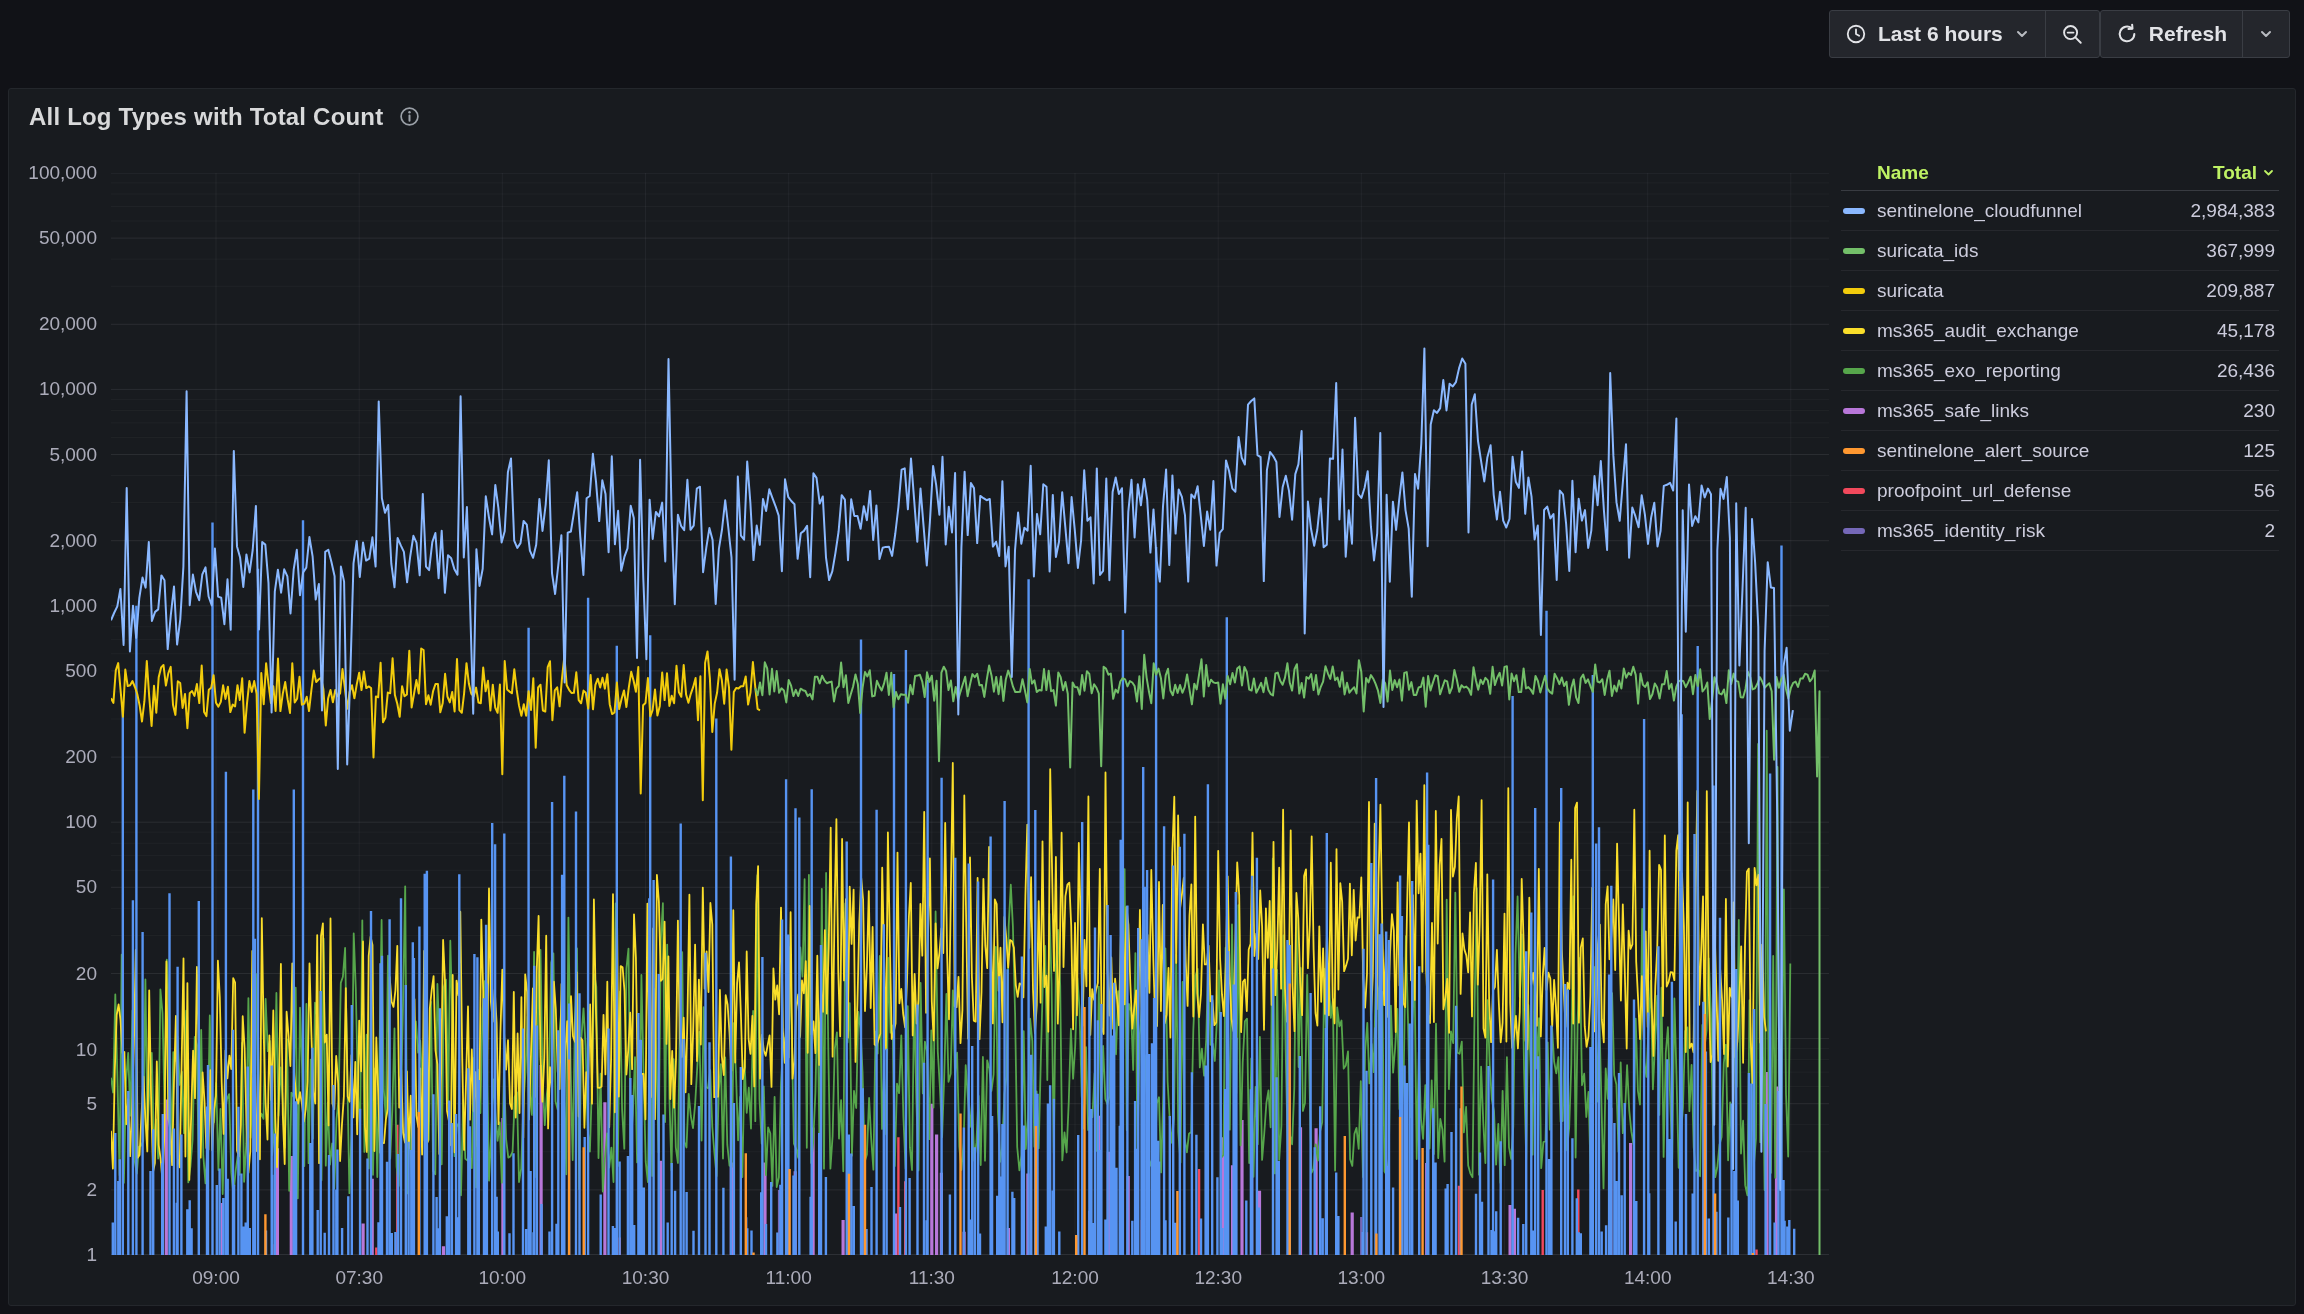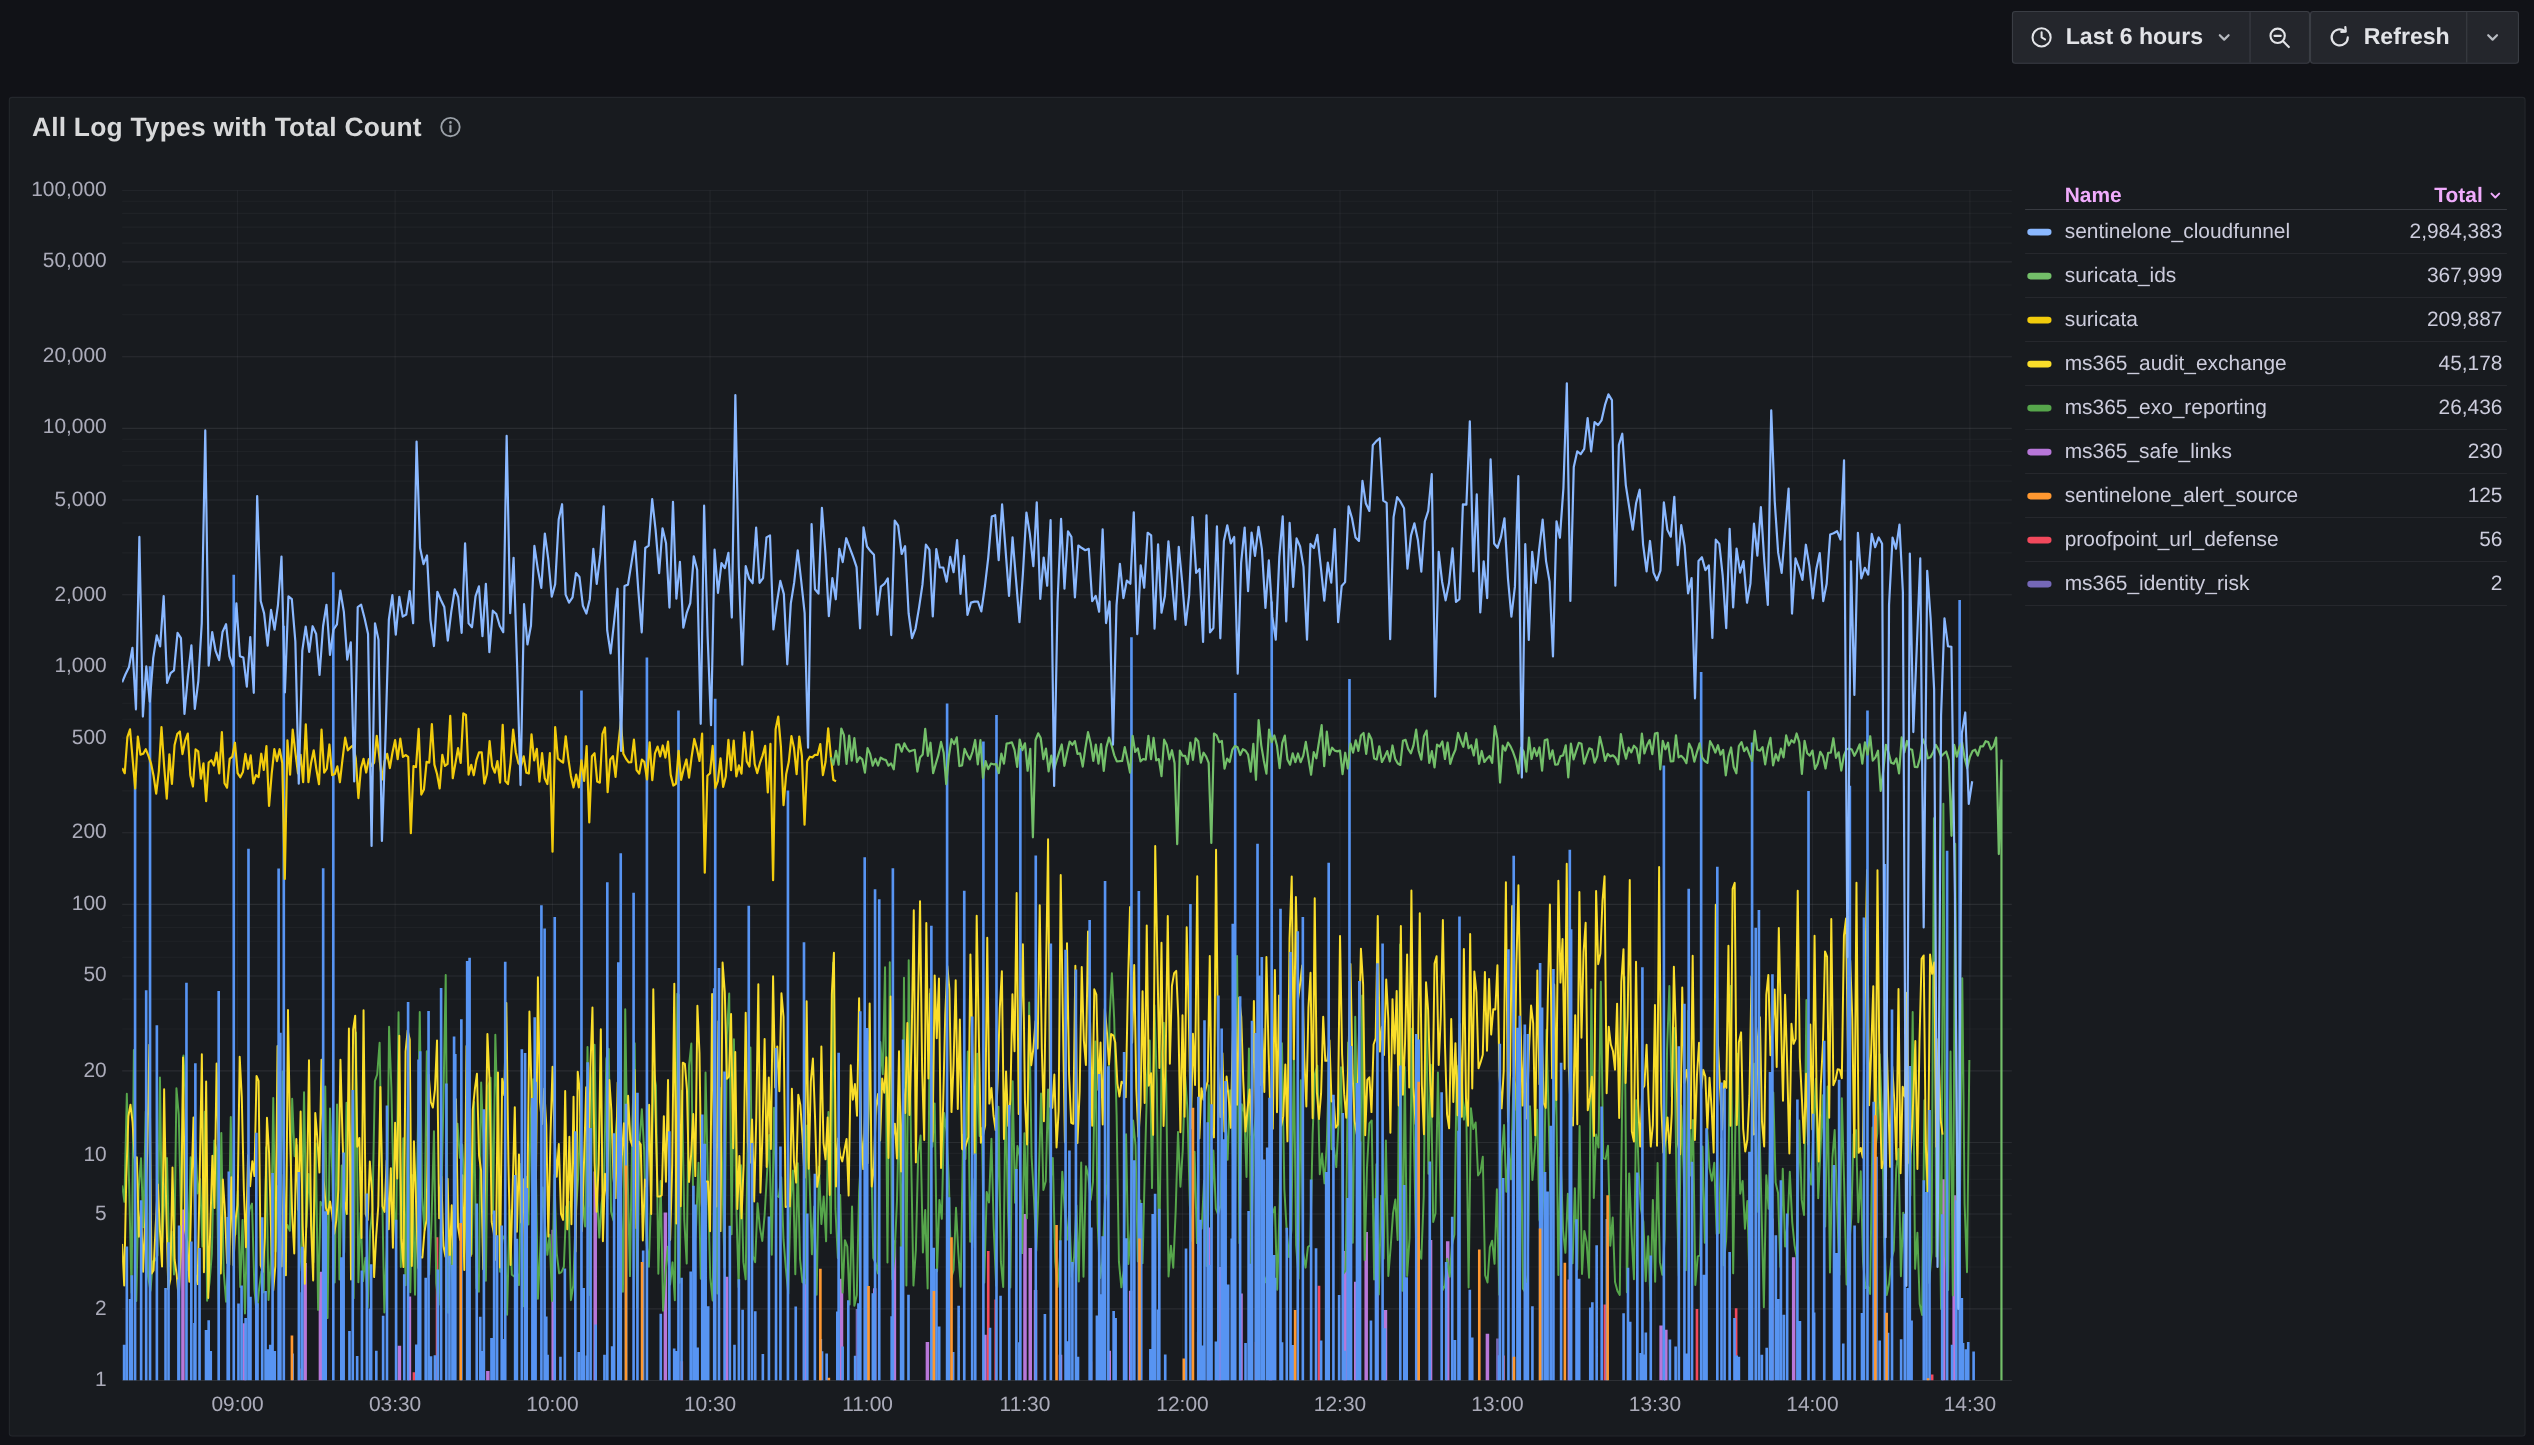--- a/index.html
+++ b/index.html
@@ -23,21 +23,21 @@
   .panel-header { display: flex; align-items: center; gap: 16px; padding: 14px 20px 0 20px; }
   .panel-title { font-size: 24px; font-weight: 700; color: #d8d9da; letter-spacing: .2px; }
   .info-ic { color: #9aa0a7; margin-top: 2px; }
   
   .chart { position: absolute; left: 102px; top: 84px; width: 1718px; height: 1082px; }
   .chart svg.plot { position: absolute; left: 0; top: 0; }
   .ylabel { position: absolute; left: -106px; width: 92px; text-align: right; font-size: 19px; color: rgba(204,204,220,.82); transform: translateY(-50%); white-space: nowrap; }
   .xlabel { position: absolute; width: 96px; text-align: center; font-size: 19px; color: rgba(204,204,220,.82); white-space: nowrap; }
   
   .legend { position: absolute; top: 66px; right: 16px; width: 438px; font-size: 19px; }
-  .legend-header { display: flex; align-items: flex-end; height: 36px; padding: 0 4px 0 36px; color: #f0abfc; font-weight: 700; border-bottom: 1px solid rgba(204,204,220,.18); }
+  .legend-header { display: flex; align-items: center; height: 36px; padding: 0 4px 0 36px; color: #bef264; font-weight: 700; border-bottom: 1px solid rgba(204,204,220,.18); }
   .legend-header .spacer { flex: 1; }
   .legend-header .total-wrap { display: flex; align-items: center; gap: 5px; cursor: pointer; }
   .legend-row { display: flex; align-items: center; height: 40px; border-bottom: 1px solid rgba(204,204,220,.08); padding: 0 4px 0 2px; cursor: pointer; }
   .legend-swatch { width: 22px; height: 6px; border-radius: 3px; margin-right: 12px; flex: none; }
   .legend-name { flex: 1; color: #ccccdc; white-space: nowrap; overflow: hidden; text-overflow: ellipsis; }
   .legend-value { color: #ccccdc; text-align: right; white-space: nowrap; }
 </style>
 </head>
 <body>
 
@@ -126,21 +126,21 @@
       <div class="ylabel" style="top: 584.1px;">200</div>
       <div class="ylabel" style="top: 497.9px;">500</div>
       <div class="ylabel" style="top: 432.8px;">1,000</div>
       <div class="ylabel" style="top: 367.7px;">2,000</div>
       <div class="ylabel" style="top: 281.5px;">5,000</div>
       <div class="ylabel" style="top: 216.4px;">10,000</div>
       <div class="ylabel" style="top: 151.3px;">20,000</div>
       <div class="ylabel" style="top: 65.1px;">50,000</div>
       <div class="ylabel" style="top: 0px;">100,000</div>
       <div class="xlabel" style="left: 57px; top: 1094px;">09:00</div>
-      <div class="xlabel" style="left: 200.2px; top: 1094px;">03:30</div>
+      <div class="xlabel" style="left: 200.2px; top: 1094px;">07:30</div>
       <div class="xlabel" style="left: 343.3px; top: 1094px;">10:00</div>
       <div class="xlabel" style="left: 486.5px; top: 1094px;">10:30</div>
       <div class="xlabel" style="left: 629.7px; top: 1094px;">11:00</div>
       <div class="xlabel" style="left: 772.8px; top: 1094px;">11:30</div>
       <div class="xlabel" style="left: 916px; top: 1094px;">12:00</div>
       <div class="xlabel" style="left: 1059.2px; top: 1094px;">12:30</div>
       <div class="xlabel" style="left: 1202.3px; top: 1094px;">13:00</div>
       <div class="xlabel" style="left: 1345.5px; top: 1094px;">13:30</div>
       <div class="xlabel" style="left: 1488.7px; top: 1094px;">14:00</div>
       <div class="xlabel" style="left: 1631.8px; top: 1094px;">14:30</div>

